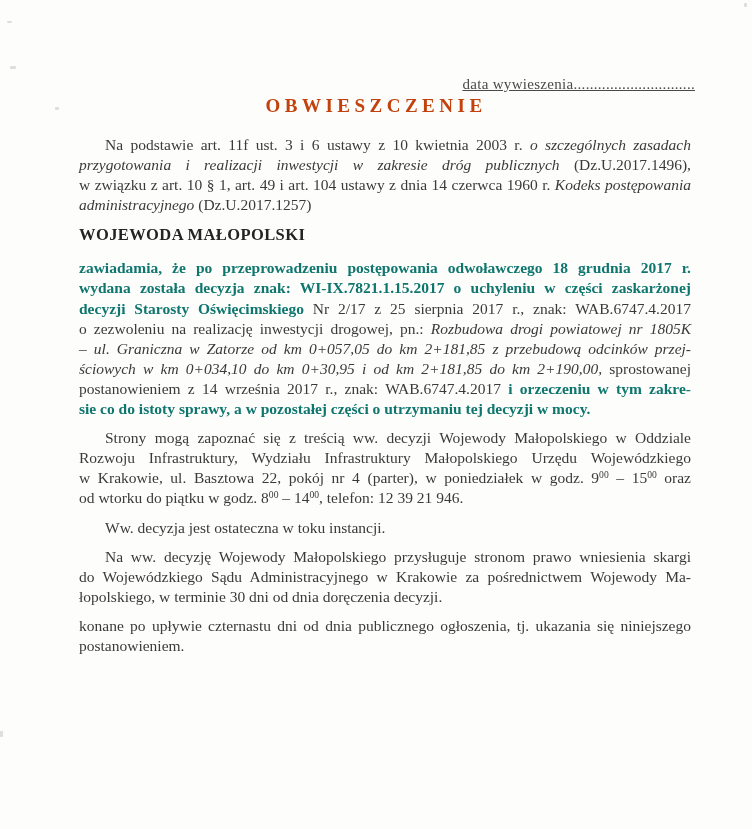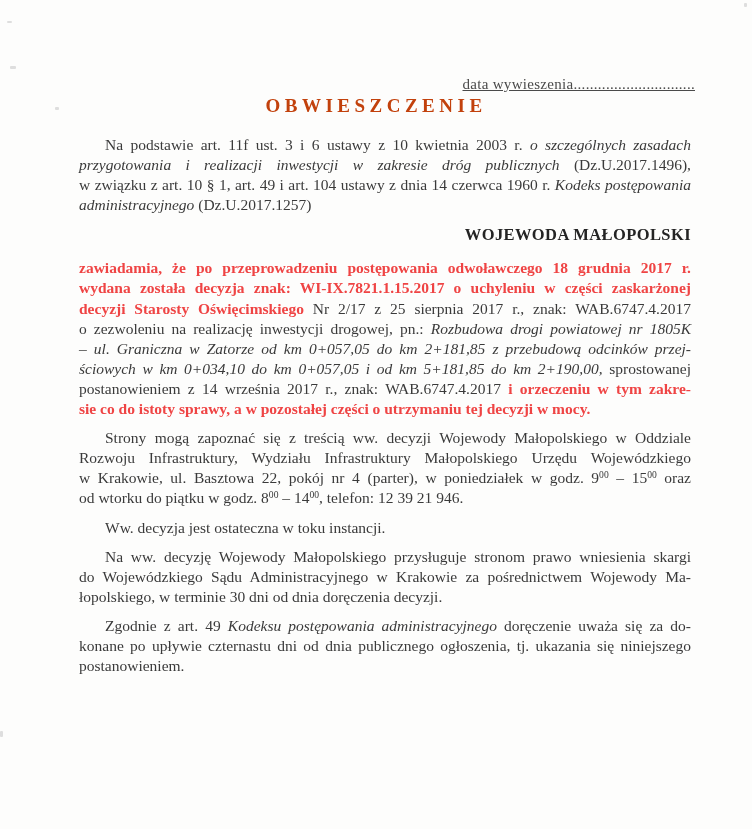--- a/index.html
+++ b/index.html
@@ -30,42 +30,42 @@
     color: #c2410c;
     line-height: 26px;
   }
 
   .content {
     width: 612px;
     margin: 16px 8px 0 79px;
   }
 
   .heading {
-    text-align: right;
+    text-align: left;
     font-size: 16.5px;
     font-weight: bold;
     color: #242424;
     letter-spacing: 0.4px;
     line-height: 21px;
     margin: 6px 0 13px 0;
   }
 
   .para { margin: 0 0 9px 0; }
 
   .line {
     font-size: 15.5px;
     line-height: 20.1px;
     text-align: justify;
     text-align-last: justify;
     white-space: normal;
   }
   .line.last { text-align-last: left; }
   .line.indent { text-indent: 26px; }
 
-  .b { font-weight: bold; color: #ef4444; }
+  .b { font-weight: bold; color: #0f766e; }
   .i { font-style: italic; }
   sup {
     font-size: 0.62em;
     line-height: 0;
     vertical-align: 0.5em;
     letter-spacing: 0;
   }
 
   
   .speck { position: absolute; background: #c4c4c4; opacity: 0.55; border-radius: 1px; }
@@ -100,21 +100,21 @@
       </div>
 
     <div class="heading">WOJEWODA MAŁOPOLSKI</div>
 
     <div class="para">
         <div class="line"><span class="b">zawiadamia, że po przeprowadzeniu postępowania odwoławczego 18 grudnia 2017 r.</span></div>
         <div class="line"><span class="b">wydana została decyzja znak: WI-IX.7821.1.15.2017 o uchyleniu w części zaskarżonej</span></div>
         <div class="line"><span class="b">decyzji Starosty Oświęcimskiego</span><span> Nr 2/17 z 25 sierpnia 2017 r., znak: WAB.6747.4.2017</span></div>
         <div class="line"><span>o zezwoleniu na realizację inwestycji drogowej, pn.: </span><span class="i">Rozbudowa drogi powiatowej nr 1805K</span></div>
         <div class="line"><span class="i">– ul. Graniczna w Zatorze od km 0+057,05 do km 2+181,85 z przebudową odcinków przej-</span></div>
-        <div class="line"><span class="i">ściowych w km 0+034,10 do km 0+057,05 i od km 5+181,85 do km 2+190,00,</span><span> sprostowanej</span></div>
+        <div class="line"><span class="i">ściowych w km 0+034,10 do km 0+30,95 i od km 2+181,85 do km 2+190,00,</span><span> sprostowanej</span></div>
         <div class="line"><span>postanowieniem z 14 września 2017 r., znak: WAB.6747.4.2017 </span><span class="b">i orzeczeniu w tym zakre-</span></div>
         <div class="line last"><span class="b">sie co do istoty sprawy, a w pozostałej części o utrzymaniu tej decyzji w mocy.</span></div>
       </div>
 
     <div class="para">
         <div class="line indent"><span>Strony mogą zapoznać się z treścią ww. decyzji Wojewody Małopolskiego w Oddziale</span></div>
         <div class="line"><span>Rozwoju Infrastruktury, Wydziału Infrastruktury Małopolskiego Urzędu Wojewódzkiego</span></div>
         <div class="line"><span>w Krakowie, ul. Basztowa 22, pokój nr 4 (parter), w poniedziałek w godz. 9</span><sup>00</sup><span> – 15</span><sup>00</sup><span> oraz</span></div>
         <div class="line last"><span>od wtorku do piątku w godz. 8</span><sup>00</sup><span> – 14</span><sup>00</sup><span>, telefon: 12 39 21 946.</span></div>
       </div>
@@ -123,19 +123,18 @@
         <div class="line last indent"><span>Ww. decyzja jest ostateczna w toku instancji.</span></div>
       </div>
 
     <div class="para">
         <div class="line indent"><span>Na ww. decyzję Wojewody Małopolskiego przysługuje stronom prawo wniesienia skargi</span></div>
         <div class="line"><span>do Wojewódzkiego Sądu Administracyjnego w Krakowie za pośrednictwem Wojewody Ma-</span></div>
         <div class="line last"><span>łopolskiego, w terminie 30 dni od dnia doręczenia decyzji.</span></div>
       </div>
 
     <div class="para">
-        <div class="line indent"><span>Zgodnie z art. 49 </span><span class="i">Kodeksu postępowania administracyjnego</span><span> doręczenie uważa się za do-</span></div>
         <div class="line"><span>konane po upływie czternastu dni od dnia publicznego ogłoszenia, tj. ukazania się niniejszego</span></div>
         <div class="line last"><span>postanowieniem.</span></div>
       </div>
 
   </div>
 </div>
 
 </body></html>

